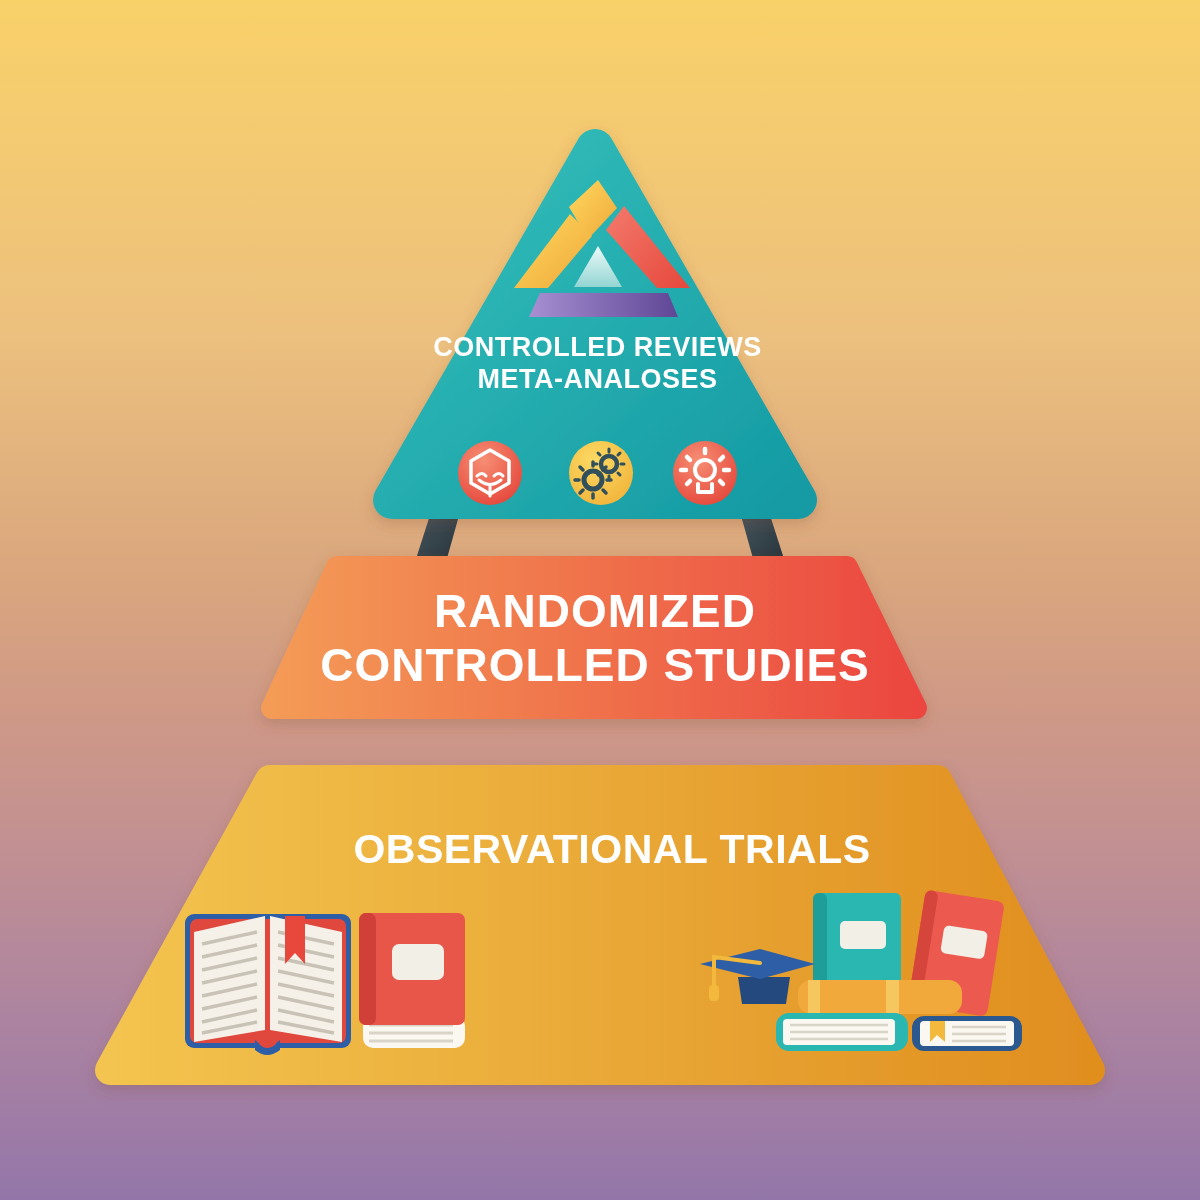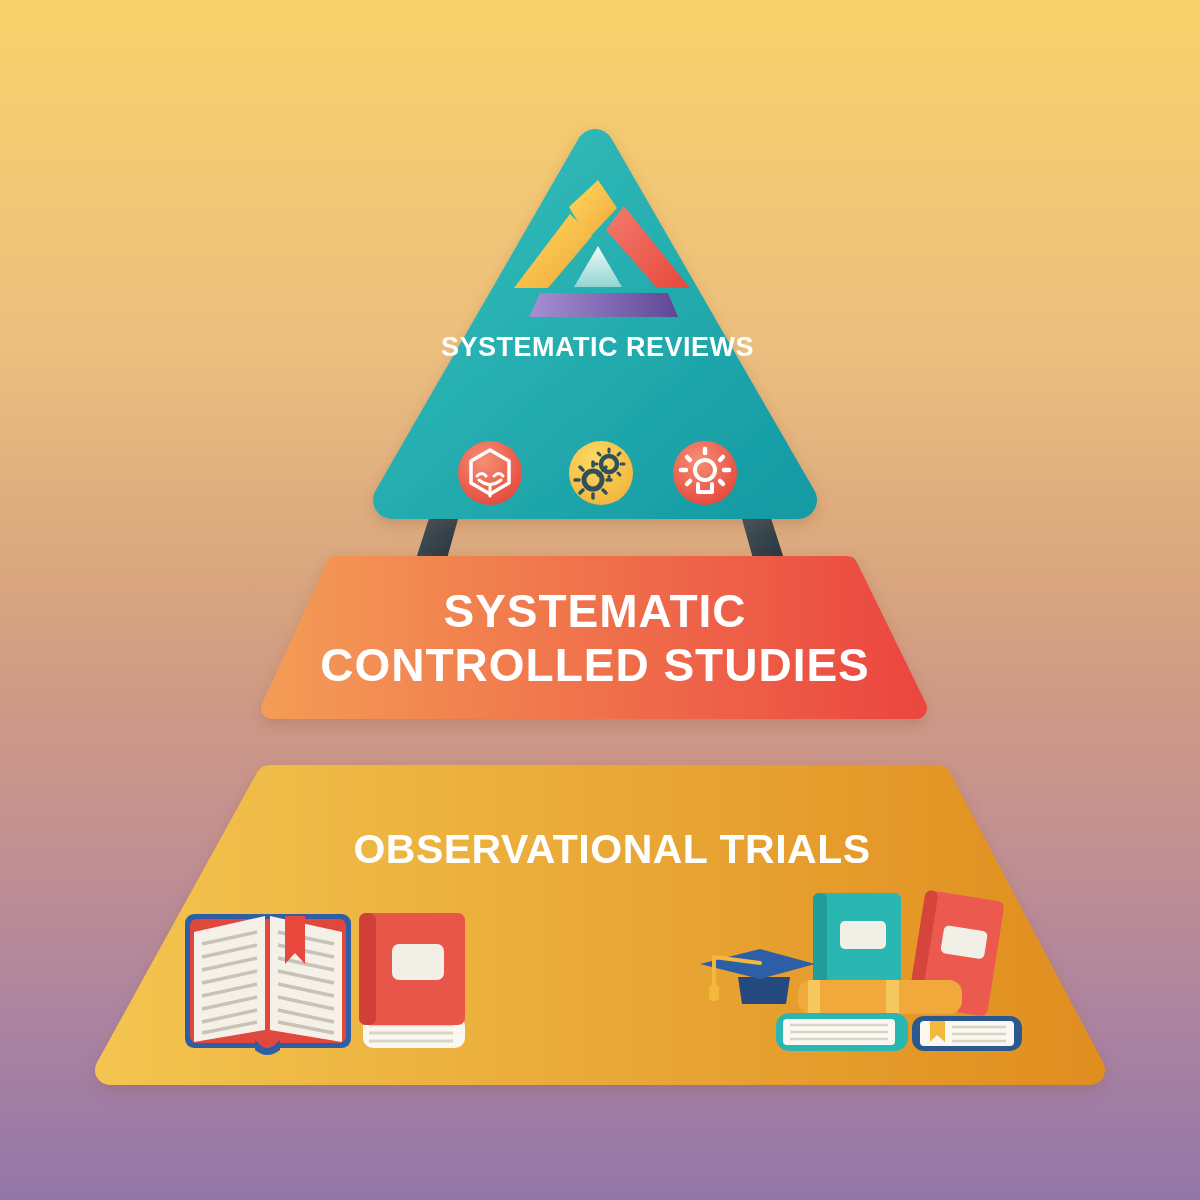--- a/index.html
+++ b/index.html
@@ -177,25 +177,26 @@
   <svg class="badge" style="left:672px;top:440px;" viewBox="0 0 66 66">
     <circle cx="33" cy="33" r="32" fill="url(#iconRed)"></circle>
     <circle cx="33" cy="30" r="10" fill="none" stroke="#fff" stroke-width="4"></circle>
     <g stroke="#fff" stroke-width="4.5" stroke-linecap="round">
       <path d="M33 13 V9 M48 20 L51 17 M52 30 H57 M48 41 L51 44 M18 20 L15 17 M14 30 H9 M18 41 L15 44"></path>
     </g>
     <path d="M26 44 V52 M40 44 V52 M26 52 H40" stroke="#fff" stroke-width="4" fill="none" stroke-linecap="round"></path>
   </svg>
 
   <div class="lvl-text l1">
-    <div>SYSTEMATIC REVIEWS</div>
+    <div>CONTROLLED REVIEWS</div>
+    <div>META-ANALOSES</div>
   </div>
 
   <div class="lvl-text l2">
-    <div>SYSTEMATIC</div>
+    <div>RANDOMIZED</div>
     <div>CONTROLLED STUDIES</div>
   </div>
 
   <div class="lvl-text l3">
     <div>OBSERVATIONAL TRIALS</div>
   </div>
 
 </div>
 
 </body></html>

